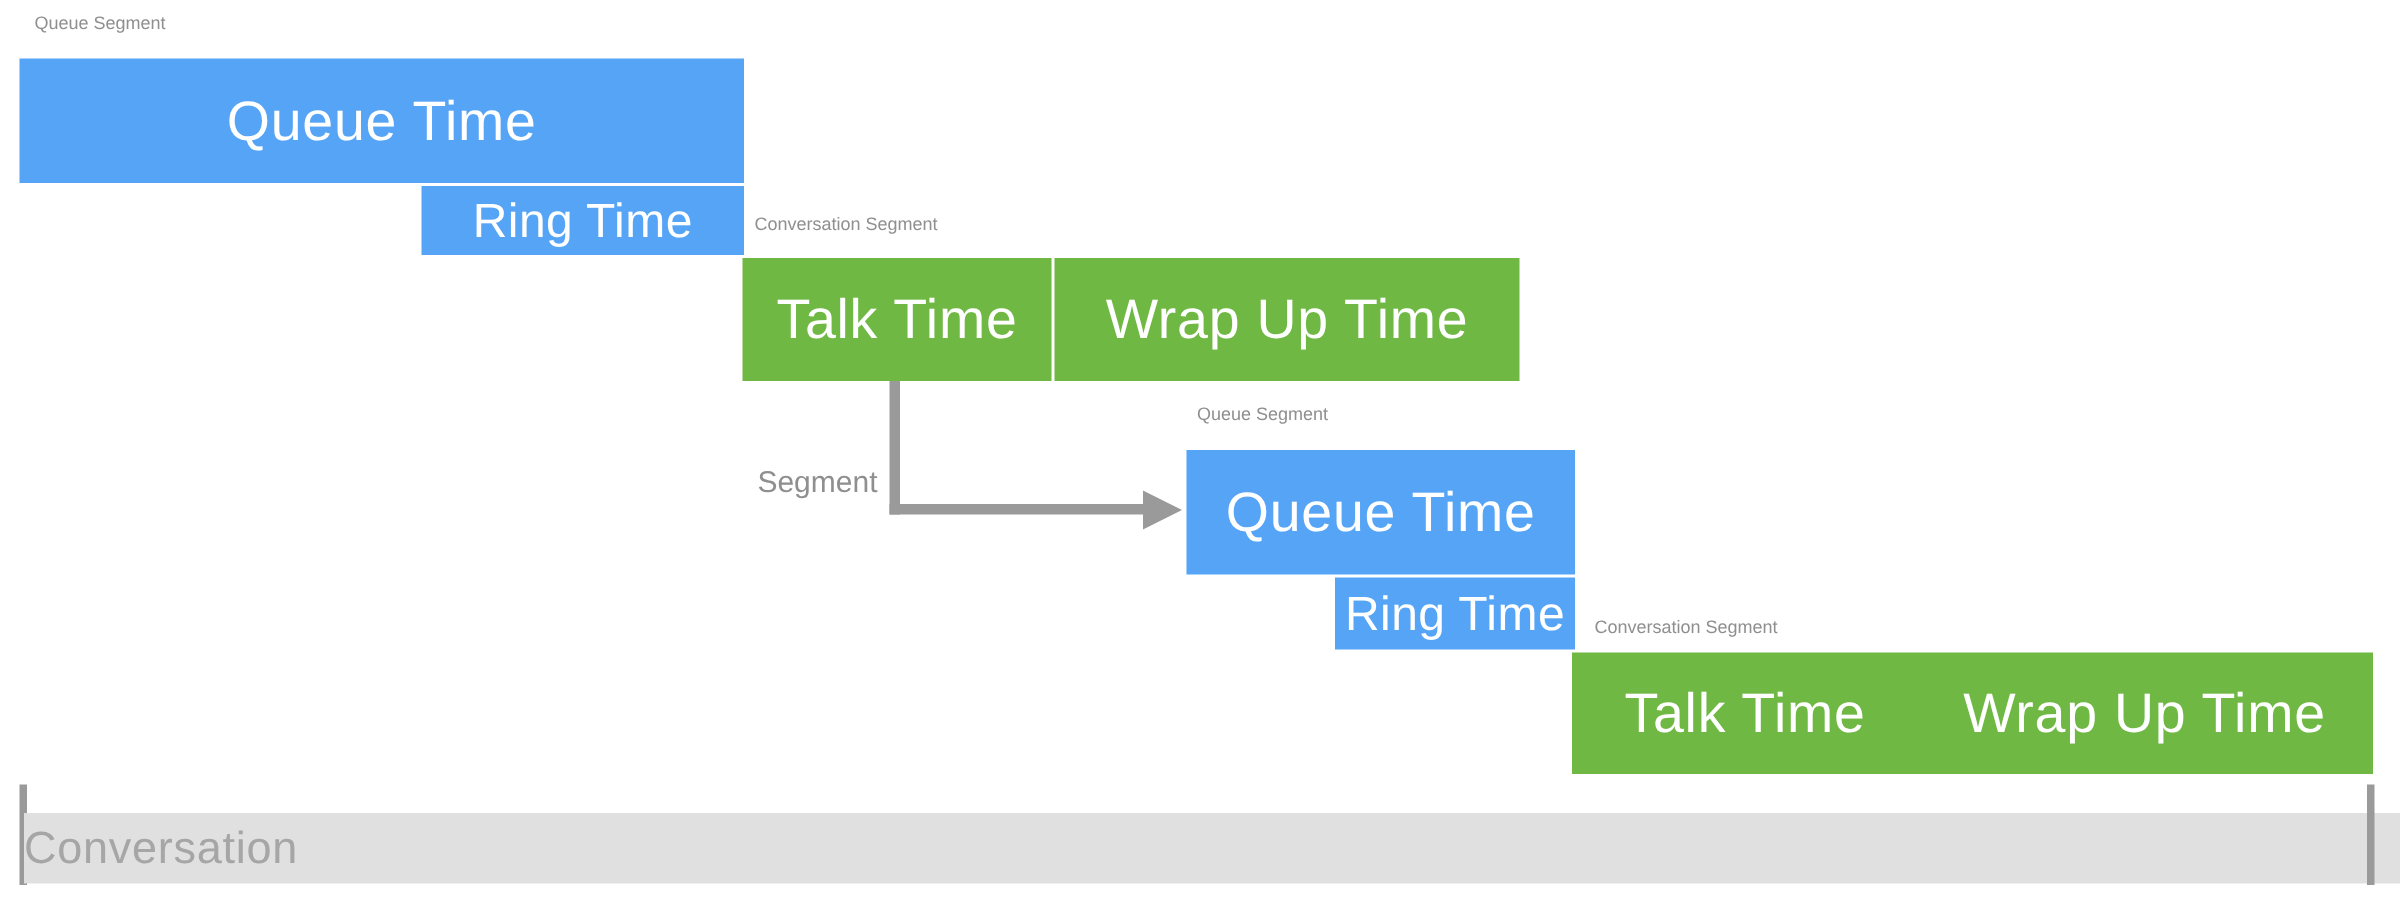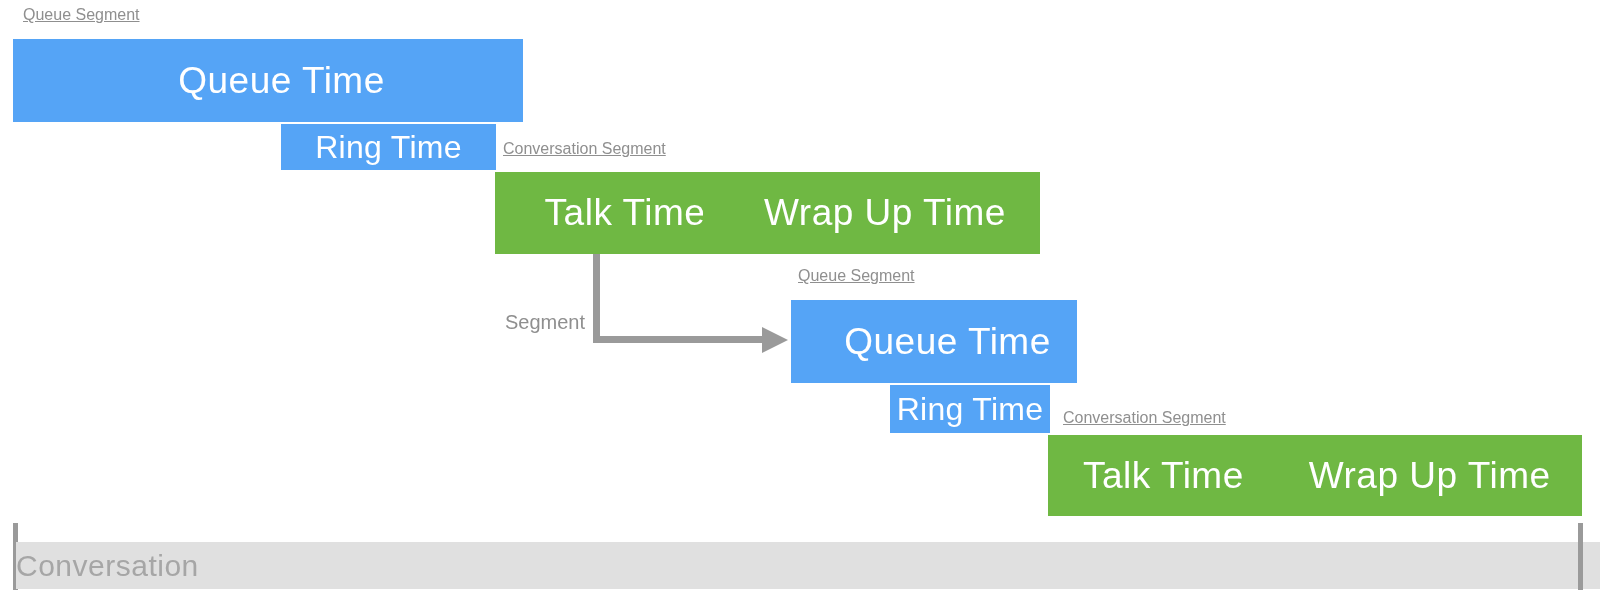--- a/index.html
+++ b/index.html
@@ -10,37 +10,36 @@
   }
   #canvas {
     position: relative;
     width: 1600px;
     height: 601px;
     background: #ffffff;
     overflow: hidden;
   }
   .seg-label {
     position: absolute;
-    font-size: 16px;
+    font-size: 12px;
     line-height: 26px;
     color: var(--label-gray, #8f8f8f);
     white-space: nowrap;
-    text-decoration: underline;
   }
   .bar {
     position: absolute;
     display: flex;
     align-items: center;
     justify-content: center;
     color: #ffffff;
     white-space: nowrap;
   }
   .bar.blue  { background: var(--blue,  #55a4f6); }
   .bar.green { background: var(--green, #6fb843); }
-  .bar-text-lg { font-size: 37px; letter-spacing: 0.5px; padding-left: 27px; }
+  .bar-text-lg { font-size: 37px; letter-spacing: 0.5px; }
   .bar-text-md { font-size: 32px; letter-spacing: 0.3px; }
   .arrow-part {
     position: absolute;
     background: var(--arrow-gray, #9a9a9a);
   }
   .arrow-head {
     position: absolute;
     width: 0;
     height: 0;
     border-top: 13px solid transparent;

